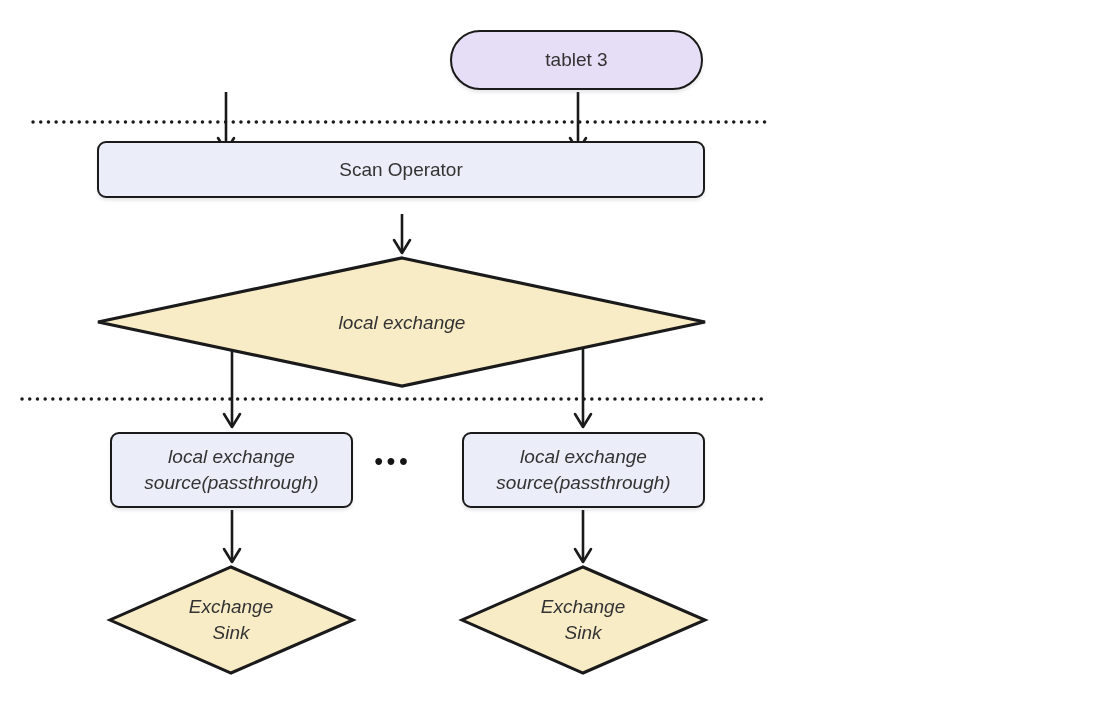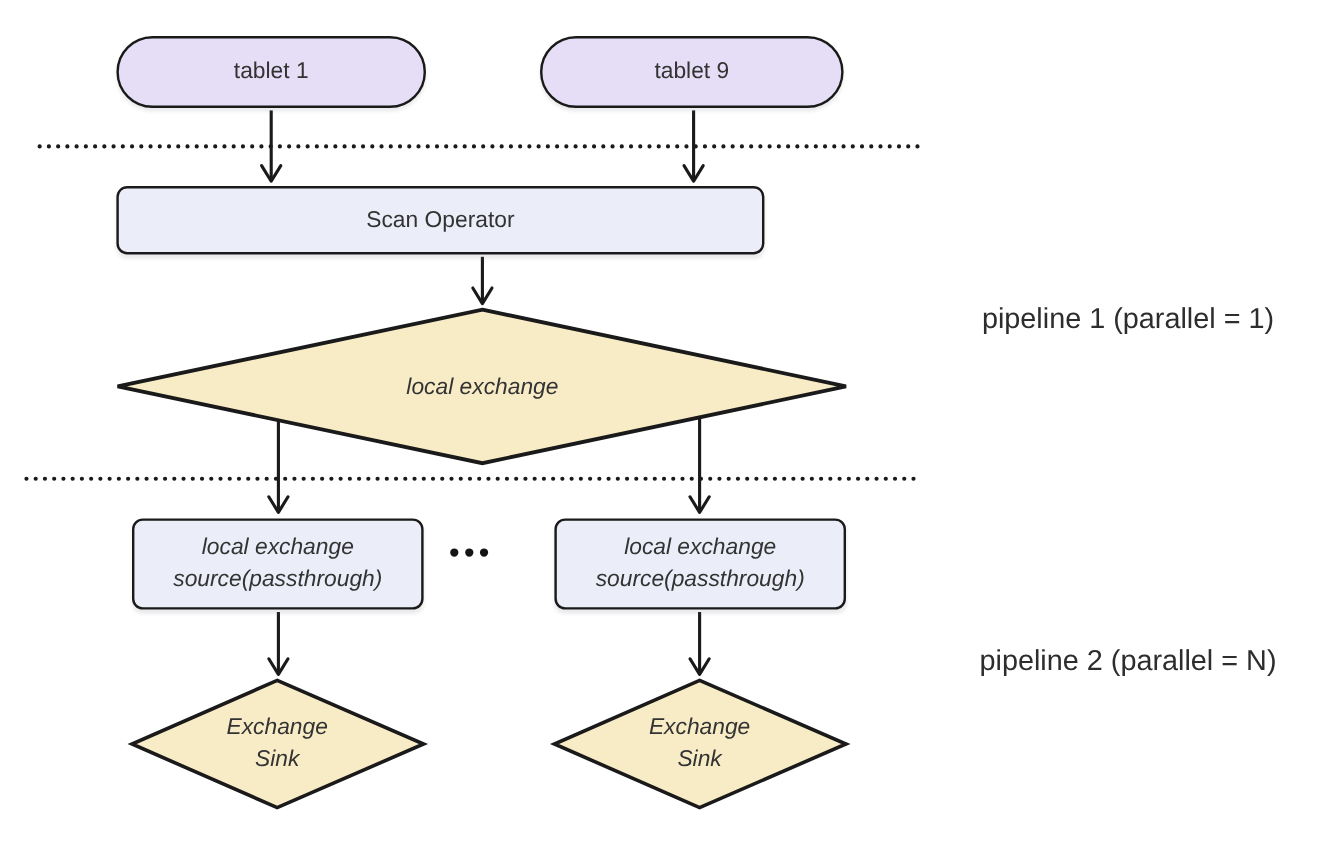--- a/index.html
+++ b/index.html
@@ -63,28 +63,25 @@
 
     <line class="arrow" x1="226" y1="92" x2="226" y2="150" marker-end="url(#arrowhead)"></line>
     <line class="arrow" x1="578" y1="92" x2="578" y2="150" marker-end="url(#arrowhead)"></line>
     <line class="arrow" x1="402" y1="214" x2="402" y2="252" marker-end="url(#arrowhead)"></line>
     <line class="arrow" x1="232" y1="351" x2="232" y2="426" marker-end="url(#arrowhead)"></line>
     <line class="arrow" x1="583" y1="349" x2="583" y2="426" marker-end="url(#arrowhead)"></line>
     <line class="arrow" x1="232" y1="510" x2="232" y2="561" marker-end="url(#arrowhead)"></line>
     <line class="arrow" x1="583" y1="510" x2="583" y2="561" marker-end="url(#arrowhead)"></line>
   </svg>
 
-  <div class="node pill" style="left:97px;top:30px;width:258px;height:60px;">
-    <span>tablet 1</span>
-  </div>
   <div class="node pill" style="left:450px;top:30px;width:253px;height:60px;">
-    <span>tablet 9</span>
+    <span>tablet 3</span>
   </div>
 
-  <div class="node rect" style="left:97px;top:155px;width:540px;height:57px;">
+  <div class="node rect" style="left:97px;top:141px;width:608px;height:57px;">
     <span>Scan Operator</span>
   </div>
 
   <div class="dlabel two-line" style="left:402px;top:323px;">
     <span>local exchange</span>
   </div>
 
   <div class="node rect two-line" style="left:110px;top:432px;width:243px;height:76px;">
     <div>
       <span>local exchange</span>
@@ -101,16 +98,14 @@
 
   <div class="dlabel two-line" style="left:231px;top:620px;">
     <span>Exchange</span>
     <span>Sink</span>
   </div>
   <div class="dlabel two-line" style="left:583px;top:620px;">
     <span>Exchange</span>
     <span>Sink</span>
   </div>
 
-  <div class="pipeline-label" style="left:940px;top:266px;">pipeline 1 (parallel = 1)</div>
-  <div class="pipeline-label" style="left:940px;top:551px;">pipeline 2 (parallel = N)</div>
 
 </div>
 
 </body></html>

